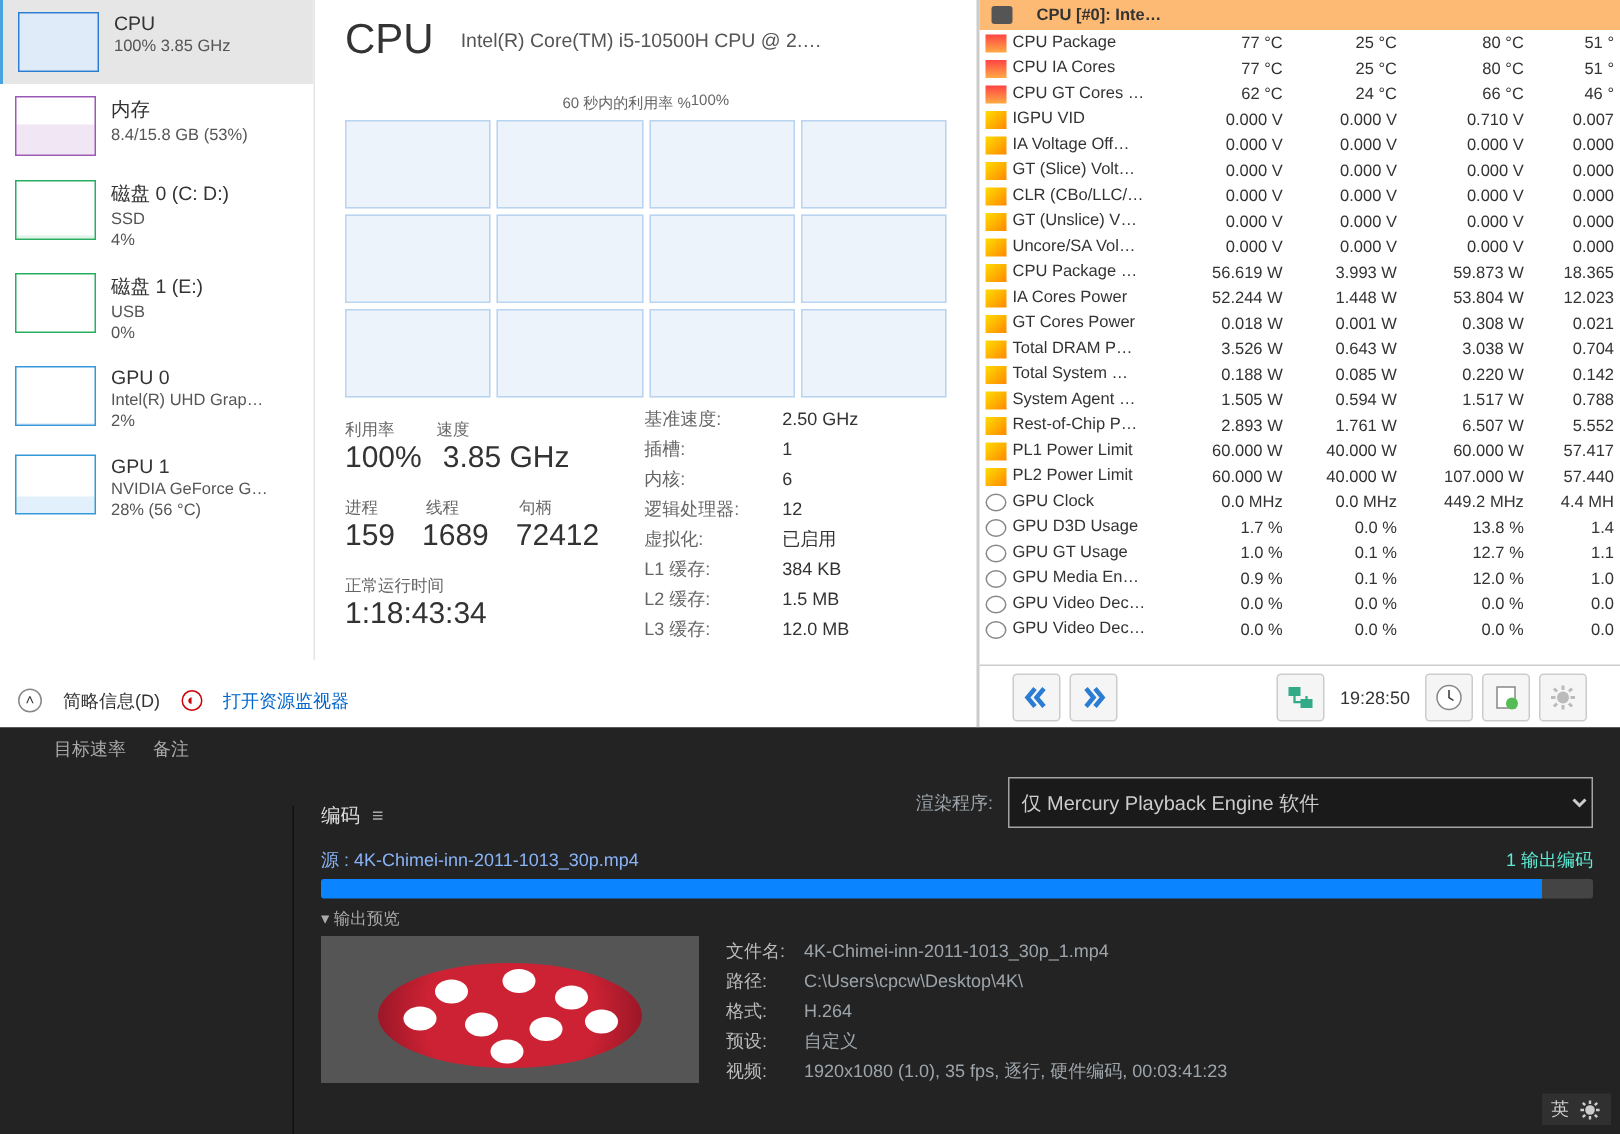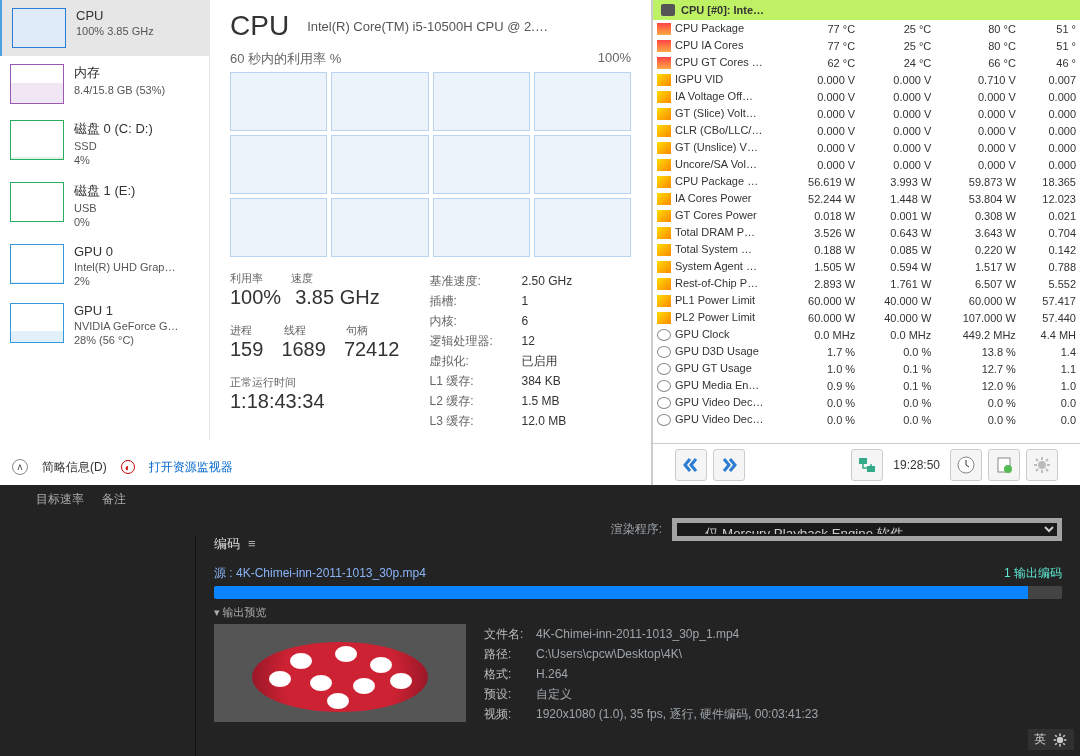--- a/index.html
+++ b/index.html
@@ -20,59 +20,59 @@
   .tm-mini.gpu0 .tm-mini-fill{height:2%;color:#3498db}
   .tm-mini.gpu1 .tm-mini-fill{height:28%;color:#3498db}
   .tm-label{display:flex;flex-direction:column;gap:2px}
   .tm-title{font-size:13px}
   .tm-sub{font-size:11px;color:#555}
 
   #tm-main{position:absolute;left:210px;top:0;right:0;bottom:45px;padding:10px 20px}
   #tm-head{display:flex;align-items:center;gap:18px}
   #tm-head h1{font-size:28px;font-weight:400}
   #tm-head .sub{font-size:13px;color:#555;flex:1;white-space:nowrap;overflow:hidden;text-overflow:ellipsis}
-  #tm-meta{display:flex;justify-content:space-between;font-size:13px;color:#666;margin-top:8px}
+  #tm-meta{display:flex;justify-content:center;font-size:10px;color:#666;margin-top:20px}
   #tm-grid{display:grid;grid-template-columns:repeat(4,1fr);grid-template-rows:repeat(3,1fr);gap:4px;height:185px;margin-top:4px}
   .core{border:1px solid #b8d4f1;background:#ecf3fb}
   #tm-stats{display:flex;gap:40px;margin-top:14px}
   .statcol{display:flex;flex-direction:column;gap:14px}
   .stat-lbl{font-size:11px;color:#666}
   .stat-val{font-size:20px}
-  #tm-right{margin-top:14px;font-size:12px}
+  #tm-right{margin-top:4px;font-size:12px}
   #tm-right .row{display:flex;gap:16px;line-height:20px}
   #tm-right .k{color:#666;width:76px}
 
   #tm-foot{position:absolute;left:0;bottom:0;right:0;height:36px;display:flex;align-items:center;gap:14px;padding:0 12px;font-size:12px}
   #tm-foot .circ{width:16px;height:16px;border:1px solid #888;border-radius:50%;display:flex;align-items:center;justify-content:center;font-size:10px}
   #tm-foot a{color:#0066cc;text-decoration:none}
 
   
   #hwi{position:absolute;left:652px;top:0;right:0;height:485px;background:#fff;border-left:1px solid #ccc;display:flex;flex-direction:column}
-  #hwi-title{height:20px;display:flex;align-items:center;padding:0 8px;font-size:11px;font-weight:bold;gap:6px;background:#bef264}
+  #hwi-title{height:20px;display:flex;align-items:center;padding:0 8px;font-size:11px;font-weight:bold;gap:16px;background:#fdba74}
   #hwi-title .chip{width:14px;height:12px;background:#555;border-radius:2px}
   #hwi-body{flex:1;overflow:hidden}
   #hwi-body table{width:100%;border-collapse:collapse;font-size:11px}
   #hwi-body tr{height:17px}
   #hwi-body td{padding:0 4px;white-space:nowrap}
   #hwi-body td.v{text-align:right}
   #hwi-body .ic{width:14px;height:12px;display:inline-block;vertical-align:middle;margin-right:4px}
   .ic.temp{background:linear-gradient(#f44,#fa4)}
   .ic.volt{background:linear-gradient(135deg,#fd0,#f80)}
   .ic.clk{border:1px solid #888;border-radius:50%}
   #hwi-tool{height:42px;display:flex;align-items:center;gap:6px;padding:0 22px;border-top:1px solid #ccc}
   .tool-btn{width:32px;height:32px;border:1px solid #ccc;background:#f5f5f5;border-radius:3px;display:flex;align-items:center;justify-content:center}
   .tool-btn svg{width:20px;height:20px}
   #hwi-tool .time{font-size:12px;margin:0 4px}
 
   
   #ame{position:absolute;left:0;top:485px;right:0;bottom:0;background:#232323;color:#ccc;font-size:12px}
   #ame-tabs{display:flex;gap:18px;padding:6px 36px;color:#aaa;font-size:12px}
   #ame-render{display:flex;align-items:center;gap:10px;padding:4px 18px}
   #ame-render .lbl{color:#9ea5aa}
-  #ame-render select{background:#1a1a1a;color:#ccc;border:5px solid #a3a3a3;padding:2px 24px;flex:0 0 390px;height:23px}
+  #ame-render select{background:#1a1a1a;color:#ccc;border:1px solid #a3a3a3;padding:2px 4px;flex:0 0 390px;height:34px}
   #ame-sidebar{position:absolute;left:0;top:52px;width:196px;bottom:0;border-right:1px solid #111}
   #ame-main{position:absolute;left:196px;top:40px;right:0;bottom:0;padding:10px 18px}
   #ame-main h3{font-size:13px;font-weight:normal;color:#ddd;margin-bottom:12px}
   .menu-icon{display:inline-block;width:11px;margin-left:8px;color:#aaa}
   #ame-src{color:#8ab4f8;font-size:12px;margin-bottom:4px;display:flex;justify-content:space-between}
   #ame-src .r{color:#5eead4}
   #ame-prog{height:13px;background:linear-gradient(to right,#0a84ff 0%,#0a84ff var(--p,96%),#444 var(--p,96%),#444 100%);border-radius:2px;margin-bottom:6px}
   #ame-times{display:flex;justify-content:space-between;color:#9ea5aa;font-size:11px;margin-bottom:10px}
   #ame-preview{display:flex;gap:18px}
   #ame-preview .thumb{width:252px;height:98px;background:#555;position:relative;overflow:hidden}
@@ -334,21 +334,21 @@
             <td style="width:130px"><span class="ic volt"></span>GT Cores Power</td>
             <td class="v">0.018 W</td>
             <td class="v">0.001 W</td>
             <td class="v">0.308 W</td>
             <td class="v">0.021</td>
           </tr>
           <tr>
             <td style="width:130px"><span class="ic volt"></span>Total DRAM P…</td>
             <td class="v">3.526 W</td>
             <td class="v">0.643 W</td>
-            <td class="v">3.643 W</td>
+            <td class="v">3.038 W</td>
             <td class="v">0.704</td>
           </tr>
           <tr>
             <td style="width:130px"><span class="ic volt"></span>Total System …</td>
             <td class="v">0.188 W</td>
             <td class="v">0.085 W</td>
             <td class="v">0.220 W</td>
             <td class="v">0.142</td>
           </tr>
           <tr>

